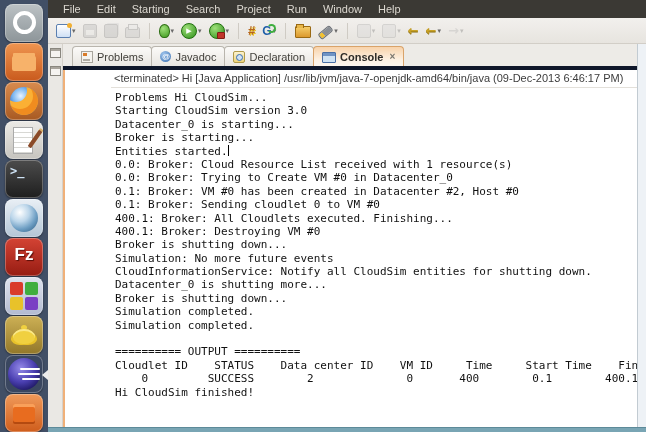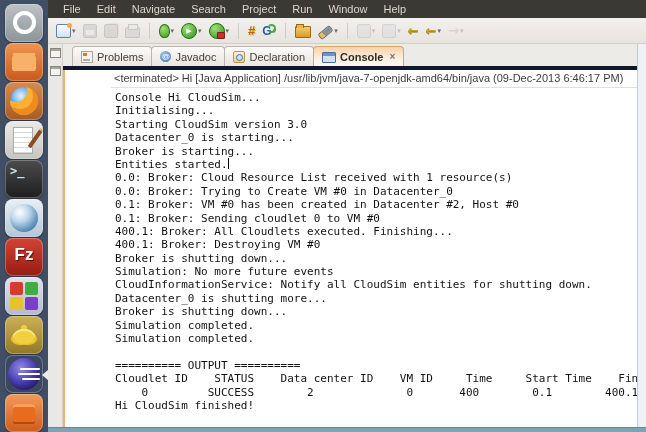--- a/index.html
+++ b/index.html
@@ -176,21 +176,21 @@
         <div class="bag"></div>
       </div>
     <div class="focus-arrow"></div>
   </div>
 
   <div class="main">
 
     <div class="menubar">
       <span>File</span>
       <span>Edit</span>
-      <span>Navigate</span>
+      <span>Starting</span>
       <span>Search</span>
       <span>Project</span>
       <span>Run</span>
       <span>Window</span>
       <span>Help</span>
     </div>
 
     <div class="toolbar">
       <span class="tbtn">
           <span class="ic ic-new"></span>
@@ -279,22 +279,21 @@
           <div class="tab active">
             <span class="ti ti-console"></span>
             <span>Console</span>
             <span class="tclose">×</span>
           </div>
         </div>
 
         <div class="consoleview">
           <div class="chead">&lt;terminated&gt; Hi [Java Application] /usr/lib/jvm/java-7-openjdk-amd64/bin/java (09-Dec-2013 6:46:17 PM)</div>
           <div class="cbody">
-            <div class="cline">Console Hi CloudSim...</div>
-            <div class="cline">Initialising...</div>
+            <div class="cline">Problems Hi CloudSim...</div>
             <div class="cline">Starting CloudSim version 3.0</div>
             <div class="cline">Datacenter_0 is starting...</div>
             <div class="cline">Broker is starting...</div>
             <div class="cline"><span>Entities started.</span><span class="cursor"></span></div>
             <div class="cline">0.0: Broker: Cloud Resource List received with 1 resource(s)</div>
             <div class="cline">0.0: Broker: Trying to Create VM #0 in Datacenter_0</div>
             <div class="cline">0.1: Broker: VM #0 has been created in Datacenter #2, Host #0</div>
             <div class="cline">0.1: Broker: Sending cloudlet 0 to VM #0</div>
             <div class="cline">400.1: Broker: All Cloudlets executed. Finishing...</div>
             <div class="cline">400.1: Broker: Destroying VM #0</div>

